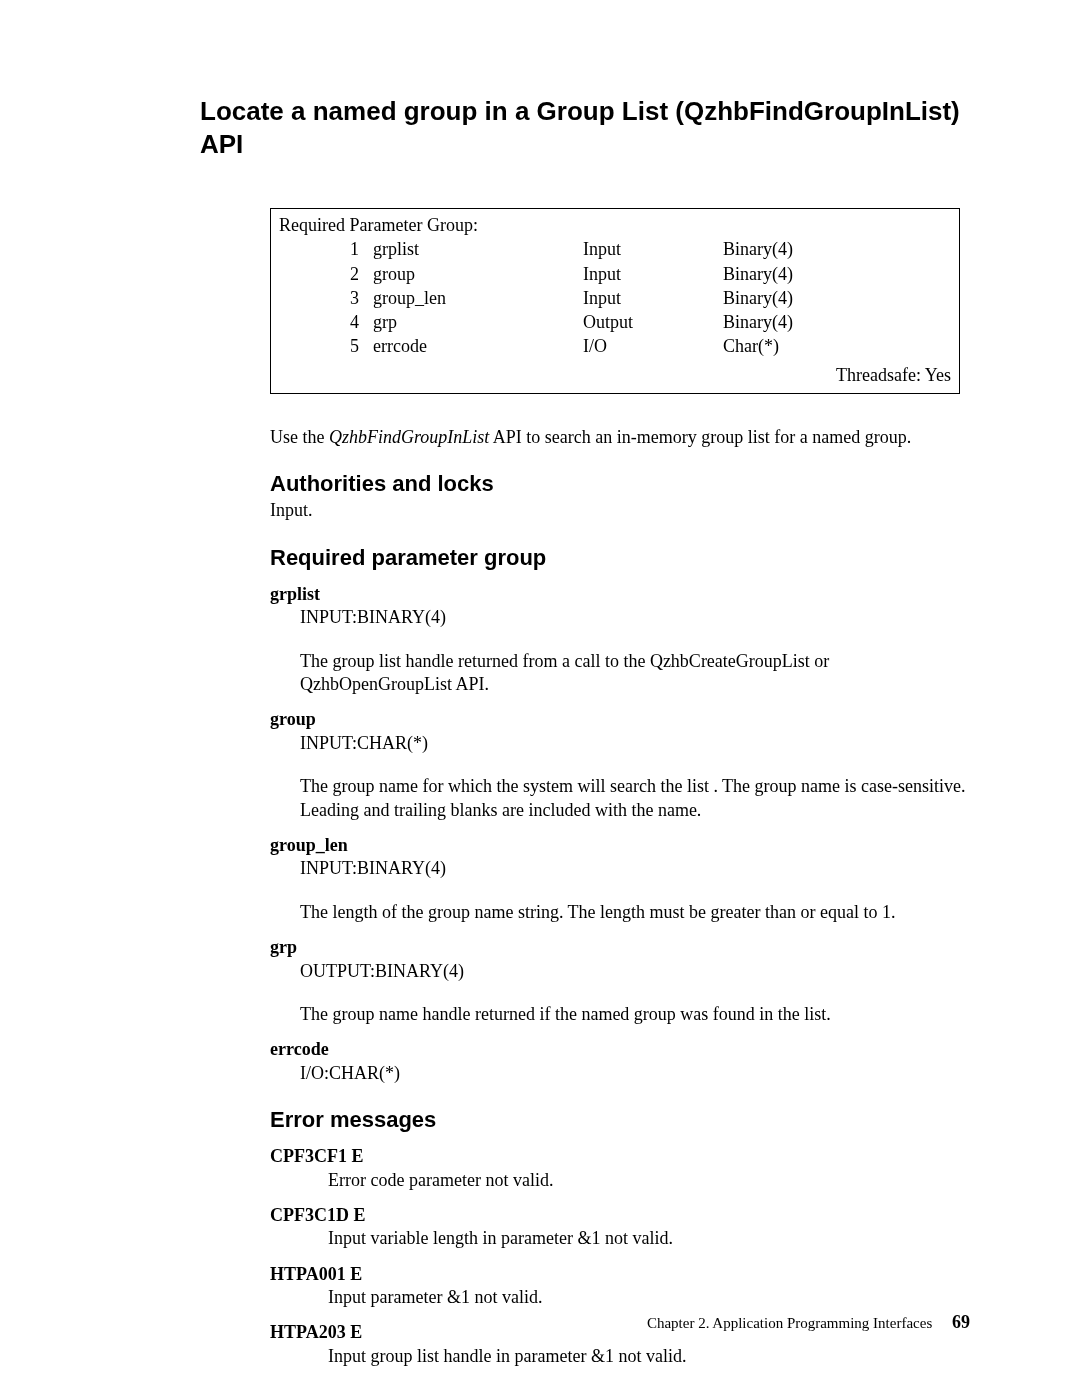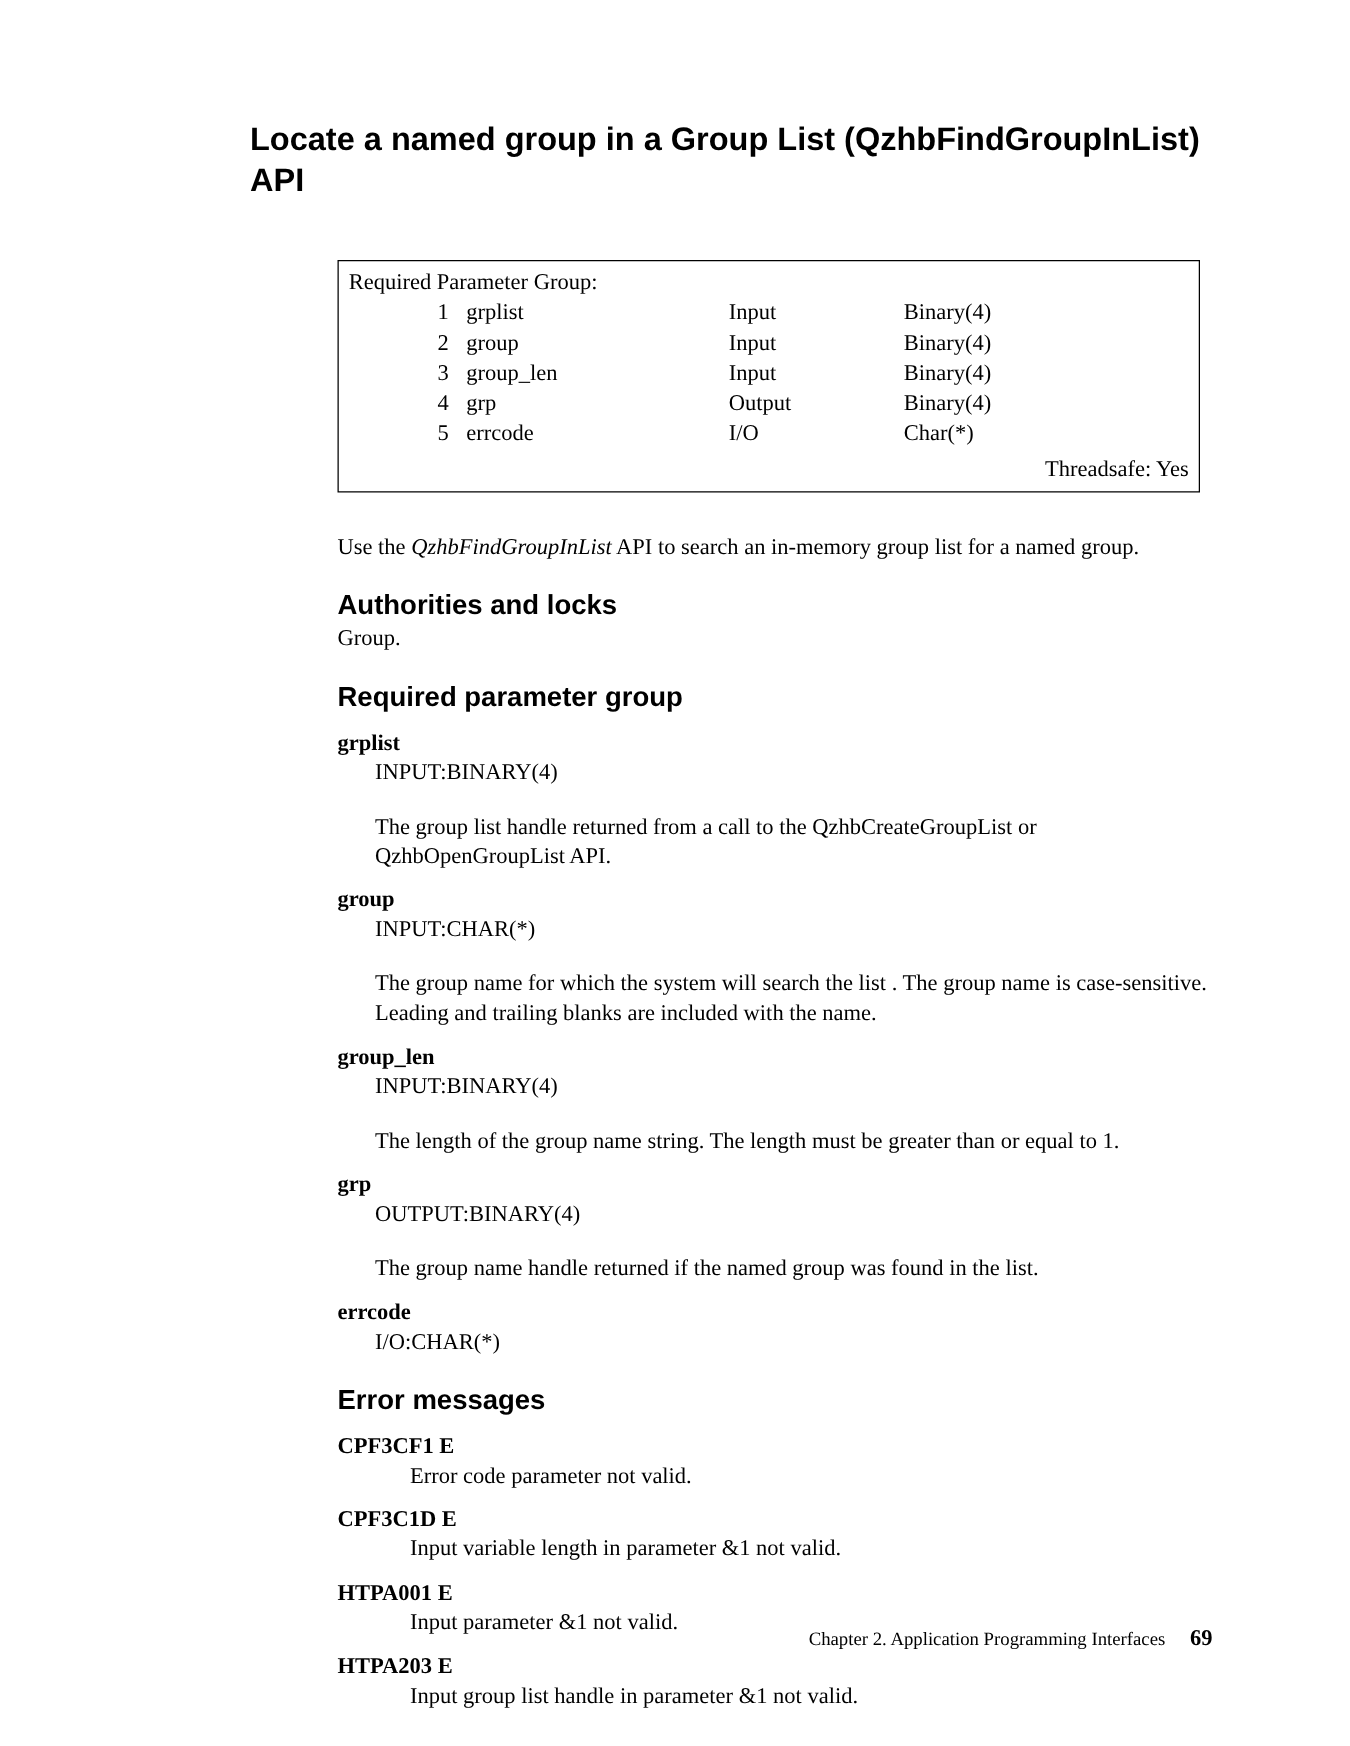--- a/index.html
+++ b/index.html
@@ -90,21 +90,21 @@
   .err-dt {
     font-weight: bold;
     margin-top: 12px;
   }
   .err-dd {
     margin-left: 58px;
   }
 
   .footer {
     position: absolute;
-    bottom: 76px;
+    bottom: 64px;
     right: 110px;
     font-size: 15px;
   }
   .footer-pagenum {
     font-weight: bold;
     font-size: 18px;
     margin-left: 16px;
   }
 </style>
 </head>
@@ -149,21 +149,21 @@
     </div>
 
     <div class="threadsafe">Threadsafe: Yes</div>
   </div>
 
   <p class="body">
     <span>Use the </span><span class="italic">QzhbFindGroupInList</span><span> API to search an in-memory group list for a named group.</span>
   </p>
 
   <h2 class="section">Authorities and locks</h2>
-  <div class="section-body">Group.</div>
+  <div class="section-body">Input.</div>
 
   <h2 class="section">Required parameter group</h2>
 
   <div class="dl">
     <div class="dt">grplist</div>
     <div class="dd">
       <p>INPUT:BINARY(4)</p>
       <p>The group list handle returned from a call to the QzhbCreateGroupList or QzhbOpenGroupList API.</p>
     </div>
 

